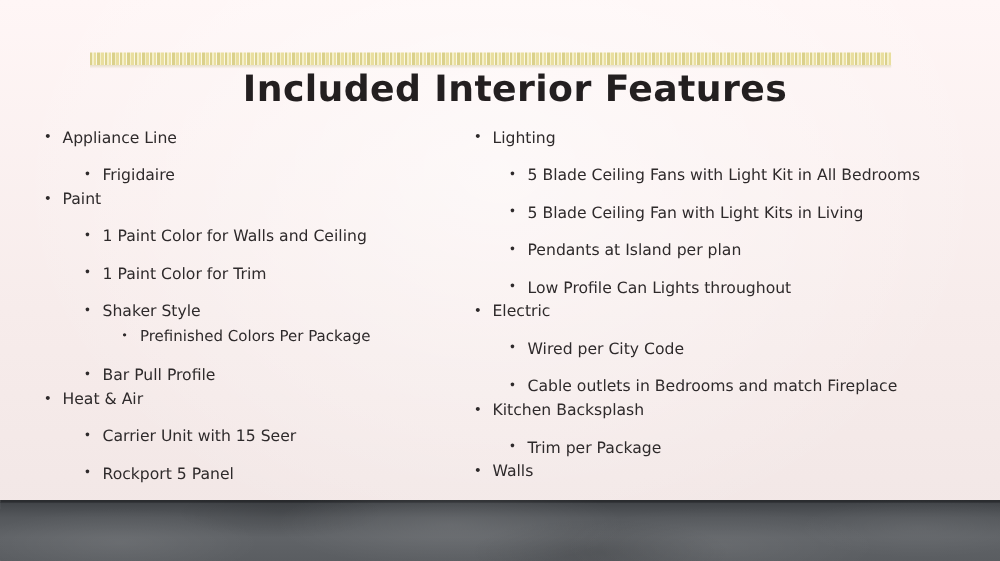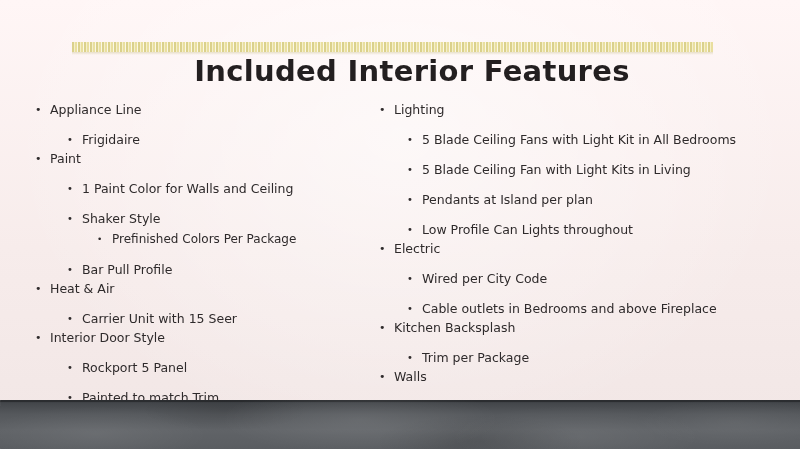--- a/index.html
+++ b/index.html
@@ -187,40 +187,40 @@
 
   <div id="title">Included Interior Features</div>
 
   <div id="content">
     <div class="column left">
       <ul class="bullets" id="left-list">
           <li class="bullet lv1"><span class="btxt">Appliance Line</span></li>
           <li class="bullet lv2"><span class="btxt">Frigidaire</span></li>
           <li class="bullet lv1"><span class="btxt">Paint</span></li>
           <li class="bullet lv2"><span class="btxt">1 Paint Color for Walls and Ceiling</span></li>
+          <li class="bullet lv2"><span class="btxt">1 Paint Color for Trim</span></li>
           <li class="bullet lv2"><span class="btxt">Shaker Style</span></li>
           <li class="bullet lv3"><span class="btxt">Prefinished Colors Per Package</span></li>
           <li class="bullet lv2"><span class="btxt">Bar Pull Profile</span></li>
           <li class="bullet lv1"><span class="btxt">Heat &amp; Air</span></li>
           <li class="bullet lv2"><span class="btxt">Carrier Unit with 15 Seer</span></li>
-          <li class="bullet lv1"><span class="btxt">Interior Door Style</span></li>
           <li class="bullet lv2"><span class="btxt">Rockport 5 Panel</span></li>
           <li class="bullet lv2"><span class="btxt">Painted to match Trim</span></li>
         </ul>
     </div>
     <div class="column right">
       <ul class="bullets" id="right-list">
           <li class="bullet lv1"><span class="btxt">Lighting</span></li>
           <li class="bullet lv2"><span class="btxt">5 Blade Ceiling Fans with Light Kit in All Bedrooms</span></li>
           <li class="bullet lv2"><span class="btxt">5 Blade Ceiling Fan with Light Kits in Living</span></li>
           <li class="bullet lv2"><span class="btxt">Pendants at Island per plan</span></li>
           <li class="bullet lv2"><span class="btxt">Low Profile Can Lights throughout</span></li>
           <li class="bullet lv1"><span class="btxt">Electric</span></li>
           <li class="bullet lv2"><span class="btxt">Wired per City Code</span></li>
-          <li class="bullet lv2"><span class="btxt">Cable outlets in Bedrooms and above Fireplace</span></li>
+          <li class="bullet lv2"><span class="btxt">Cable outlets in Bedrooms and match Fireplace</span></li>
           <li class="bullet lv1"><span class="btxt">Kitchen Backsplash</span></li>
           <li class="bullet lv2"><span class="btxt">Trim per Package</span></li>
           <li class="bullet lv1"><span class="btxt">Walls</span></li>
           <li class="bullet lv2"><span class="btxt">2" Faux Wood- White</span></li>
         </ul>
     </div>
   </div>
 
   <div id="photo-strip">
     <div id="photo-strip-topline"></div>

